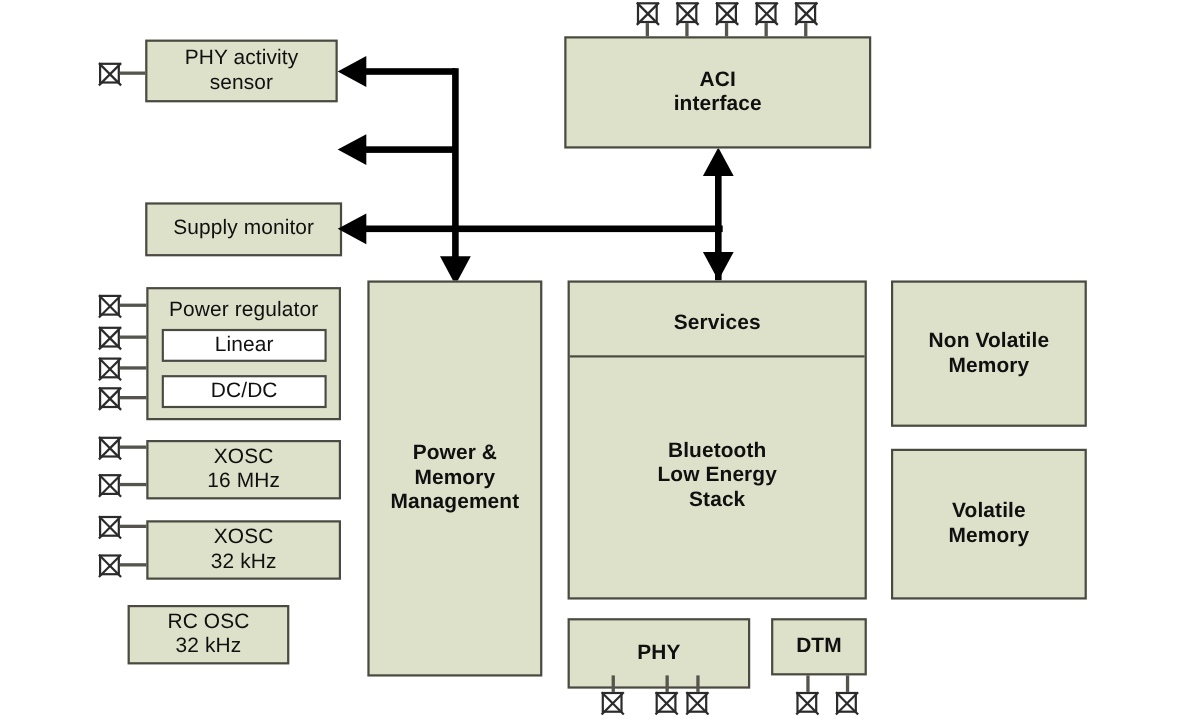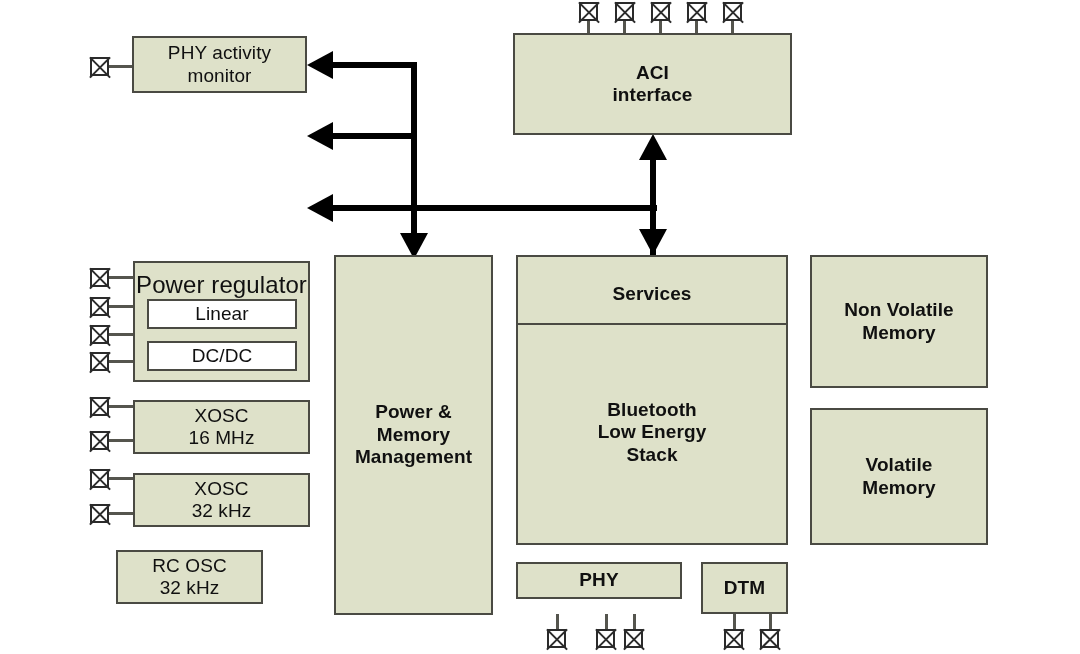--- a/index.html
+++ b/index.html
@@ -44,21 +44,21 @@
     display: flex;
     align-items: center;
     justify-content: center;
     font-size: 19px;
     color: #101010;
   }
   .reg-title {
     position: absolute;
     left: 0; right: 0;
     text-align: center;
-    font-size: 24px;
+    font-size: 19px;
     color: #101010;
   }
   
   .pad {
     position: absolute;
     width: 19px;
     height: 19px;
     box-sizing: border-box;
     border: 2px solid #2b2b2b;
     background: #ffffff;
@@ -138,25 +138,28 @@
 </head>
 <body>
 
 <div id="canvas">
 
   <div class="pad" style="left:90px; top:57px;"></div>
   <div class="lead-h" style="left:109px; top:65px; width:23px;"></div>
   <div class="block" style="left:132px; top:36px; width:175px; height:57px;">
     <span class="txt">
       <span>PHY activity</span><br>
-      <span>monitor</span>
-    </span>
-  </div>
-
-
+      <span>sensor</span>
+    </span>
+  </div>
+
+
+  <div class="block" style="left:132px; top:184px; width:179px; height:49px;">
+    <span class="txt">Supply monitor</span>
+  </div>
 
   <div class="pad" style="left:90px; top:268px;"></div>
   <div class="lead-h" style="left:109px; top:276px; width:25px;"></div>
   <div class="pad" style="left:90px; top:297px;"></div>
   <div class="lead-h" style="left:109px; top:305px; width:25px;"></div>
   <div class="pad" style="left:90px; top:325px;"></div>
   <div class="lead-h" style="left:109px; top:333px; width:25px;"></div>
   <div class="pad" style="left:90px; top:352px;"></div>
   <div class="lead-h" style="left:109px; top:360px; width:25px;"></div>
 
@@ -245,21 +248,21 @@
   <div class="block bold" style="left:516px; top:255px; width:272px; height:290px; display:block;">
     <div class="stack-label" style="top:26px;">Services</div>
     <div class="divider" style="left:0; top:66px; width:100%;"></div>
     <div class="stack-label" style="top:142px;">
       <span>Bluetooth</span><br>
       <span>Low Energy</span><br>
       <span>Stack</span>
     </div>
   </div>
 
-  <div class="block bold" style="left:516px; top:562px; width:166px; height:37px;">
+  <div class="block bold" style="left:516px; top:562px; width:166px; height:64px;">
     <span class="txt">PHY</span>
   </div>
   <div class="lead-v" style="left:556px; top:614px; height:16px;"></div>
   <div class="pad" style="left:547px; top:629px;"></div>
   <div class="lead-v" style="left:605px; top:614px; height:16px;"></div>
   <div class="pad" style="left:596px; top:629px;"></div>
   <div class="lead-v" style="left:633px; top:614px; height:16px;"></div>
   <div class="pad" style="left:624px; top:629px;"></div>
 
   <div class="block bold" style="left:701px; top:562px; width:87px; height:52px;">

